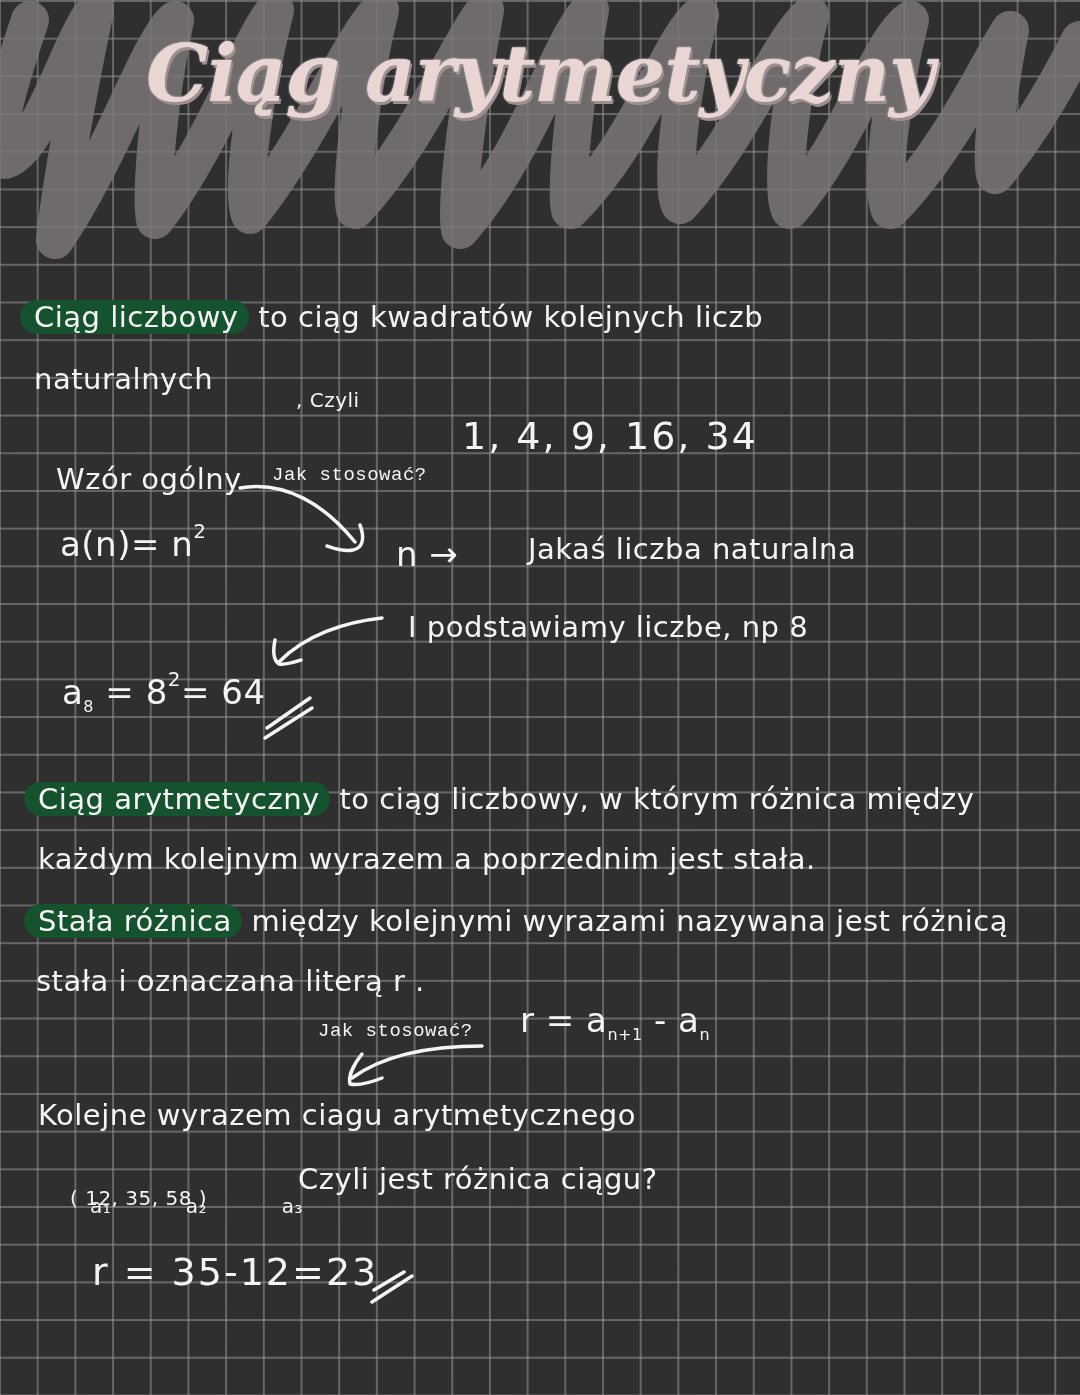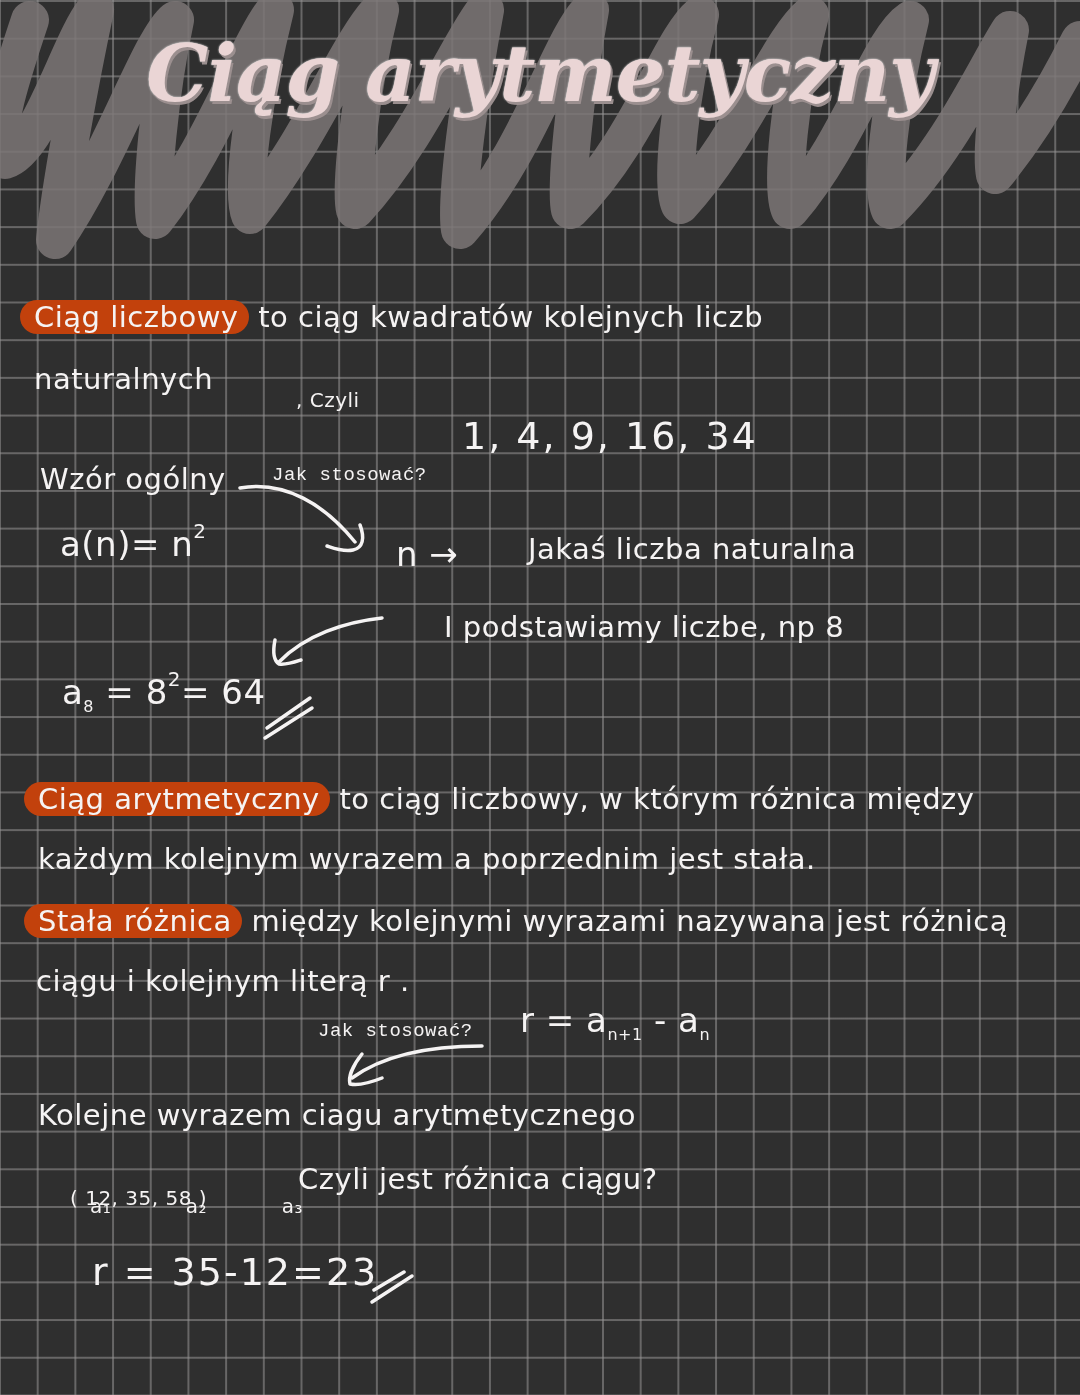--- a/index.html
+++ b/index.html
@@ -21,21 +21,21 @@
     font-family: "DejaVu Serif", serif; font-style: italic; font-weight: bold;
     font-size: 78px; letter-spacing: -1px;
     color: #ead5d5;
     text-shadow: 2px 3px 0 #9b8f8f, 0 0 2px #ffffff;
   }
   .hand {
     font-family: "DejaVu Sans", sans-serif; font-weight: normal;
     color: #f5f3f3; letter-spacing: 0.5px;
   }
   .pill {
-    display: inline-block; background: #c2410c; border-radius: 22px;
+    display: inline-block; background: #14532d; border-radius: 22px;
     padding: 0 10px 0 14px;
   }
   .t30 { font-size: 29px; }
   .t28 { font-size: 20px; }
   .t20 { font-size: 19px; font-family: Liberation Mono, monospace; }
   .num { font-size: 38px; letter-spacing: 2px; }
   .formula { font-size: 34px; }
   .sup { font-size: 20px; position: relative; top: -18px; }
   .sub { font-size: 16px; position: relative; top: 8px; }
   svg.arrow { position: absolute; overflow: visible; }
@@ -50,36 +50,36 @@
 
 <div class="title">Ciąg arytmetyczny</div>
 
 <div class="abs hand t30" style="left:20px; top:300px;">
   <span class="pill">Ciąg liczbowy</span><span> to ciąg kwadratów kolejnych liczb</span>
 </div>
 <div class="abs hand t30" style="left:34px; top:362px;">naturalnych</div>
 <div class="abs hand t28" style="left:296px; top:388px;">, Czyli</div>
 <div class="abs hand num" style="left:462px; top:414px;">1, 4, 9, 16, 34</div>
 
-<div class="abs hand t30" style="left:40px; top:462px;">Wzór ogólny</div>
+<div class="abs hand t30" style="left:40px; top:462px;padding-left:16px;">Wzór ogólny</div>
 <div class="abs hand t20" style="left:272px; top:464px;">Jak stosować?</div>
 
 <svg class="arrow" style="left:235px; top:480px;" width="140" height="80">
   <path d="M5,8 C50,0 90,25 120,62"></path>
   <path d="M125,45 C130,58 128,68 118,70 C108,72 98,68 92,66"></path>
 </svg>
 
 <div class="abs hand formula" style="left:60px; top:524px;">
   <span>a(n)= n</span><span class="sup">2</span>
 </div>
 
 <div class="abs hand formula" style="left:396px; top:534px;">n →</div>
 <div class="abs hand t30" style="left:528px; top:532px;">Jakaś liczba naturalna</div>
 
-<div class="abs hand t30" style="left:444px; top:610px;">I podstawiamy liczbe, np 8</div>
+<div class="abs hand t30" style="left:408px; top:610px;">I podstawiamy liczbe, np 8</div>
 
 <svg class="arrow" style="left:265px; top:610px;" width="130" height="60">
   <path d="M117,8 C80,12 40,25 14,52"></path>
   <path d="M10,30 C8,40 8,50 14,54 C22,55 30,52 36,50"></path>
 </svg>
 
 <div class="abs hand formula" style="left:62px; top:672px;">
   <span>a</span><span class="sub">8</span><span> = 8</span><span class="sup">2</span><span>= 64</span>
 </div>
 <svg class="arrow" style="left:262px; top:690px;" width="60" height="50">
@@ -87,21 +87,21 @@
   <path d="M3,48 L50,18"></path>
 </svg>
 
 <div class="abs hand t30" style="left:24px; top:782px;">
   <span class="pill">Ciąg arytmetyczny</span><span> to ciąg liczbowy, w którym różnica między</span>
 </div>
 <div class="abs hand t30" style="left:38px; top:842px;">każdym kolejnym wyrazem a poprzednim jest stała.</div>
 <div class="abs hand t30" style="left:24px; top:904px;">
   <span class="pill">Stała różnica</span><span> między kolejnymi wyrazami nazywana jest różnicą</span>
 </div>
-<div class="abs hand t30" style="left:36px; top:964px;">ciągu i kolejnym literą  r .</div>
+<div class="abs hand t30" style="left:36px; top:964px;">stała i oznaczana literą  r .</div>
 
 <div class="abs hand t20" style="left:318px; top:1020px;">Jak stosować?</div>
 <svg class="arrow" style="left:340px; top:1040px;" width="150" height="60">
   <path d="M142,6 C90,6 45,14 12,38"></path>
   <path d="M22,14 C14,24 8,36 10,44 C20,46 32,42 42,38"></path>
 </svg>
 <div class="abs hand formula" style="left:520px; top:1000px;">
   <span>r = a</span><span class="sub">n+1</span><span> - a</span><span class="sub">n</span>
 </div>
 

